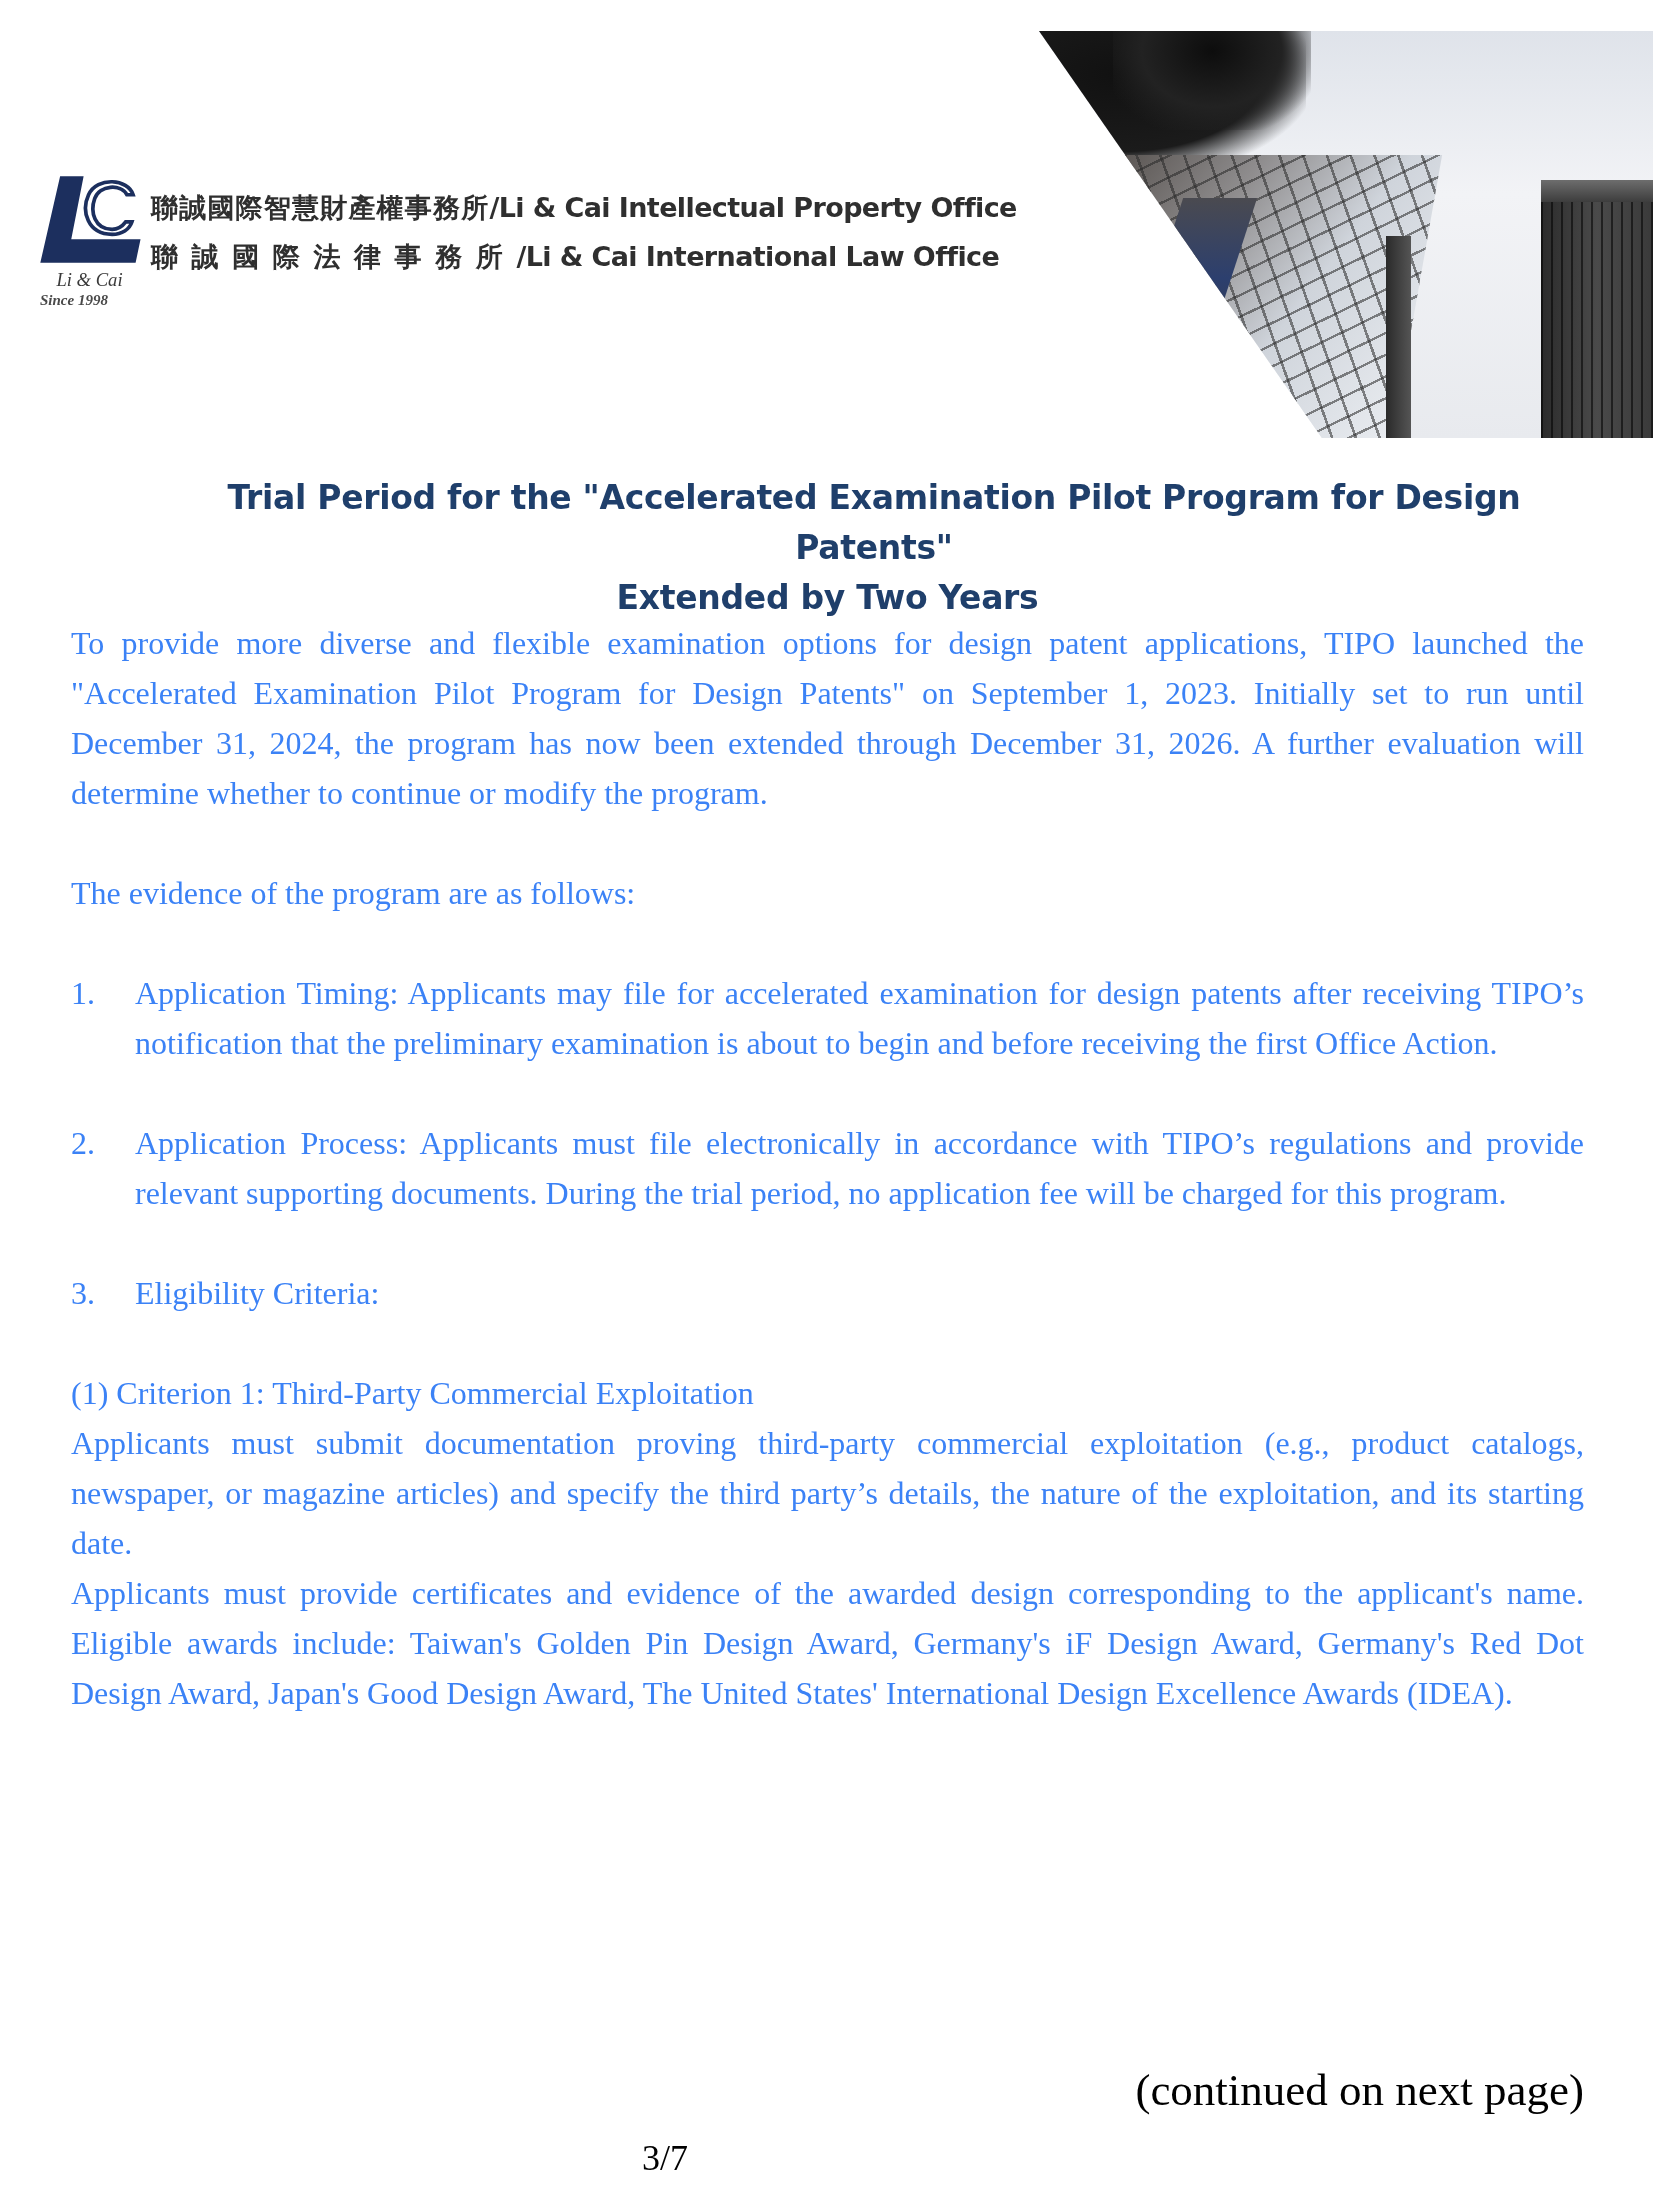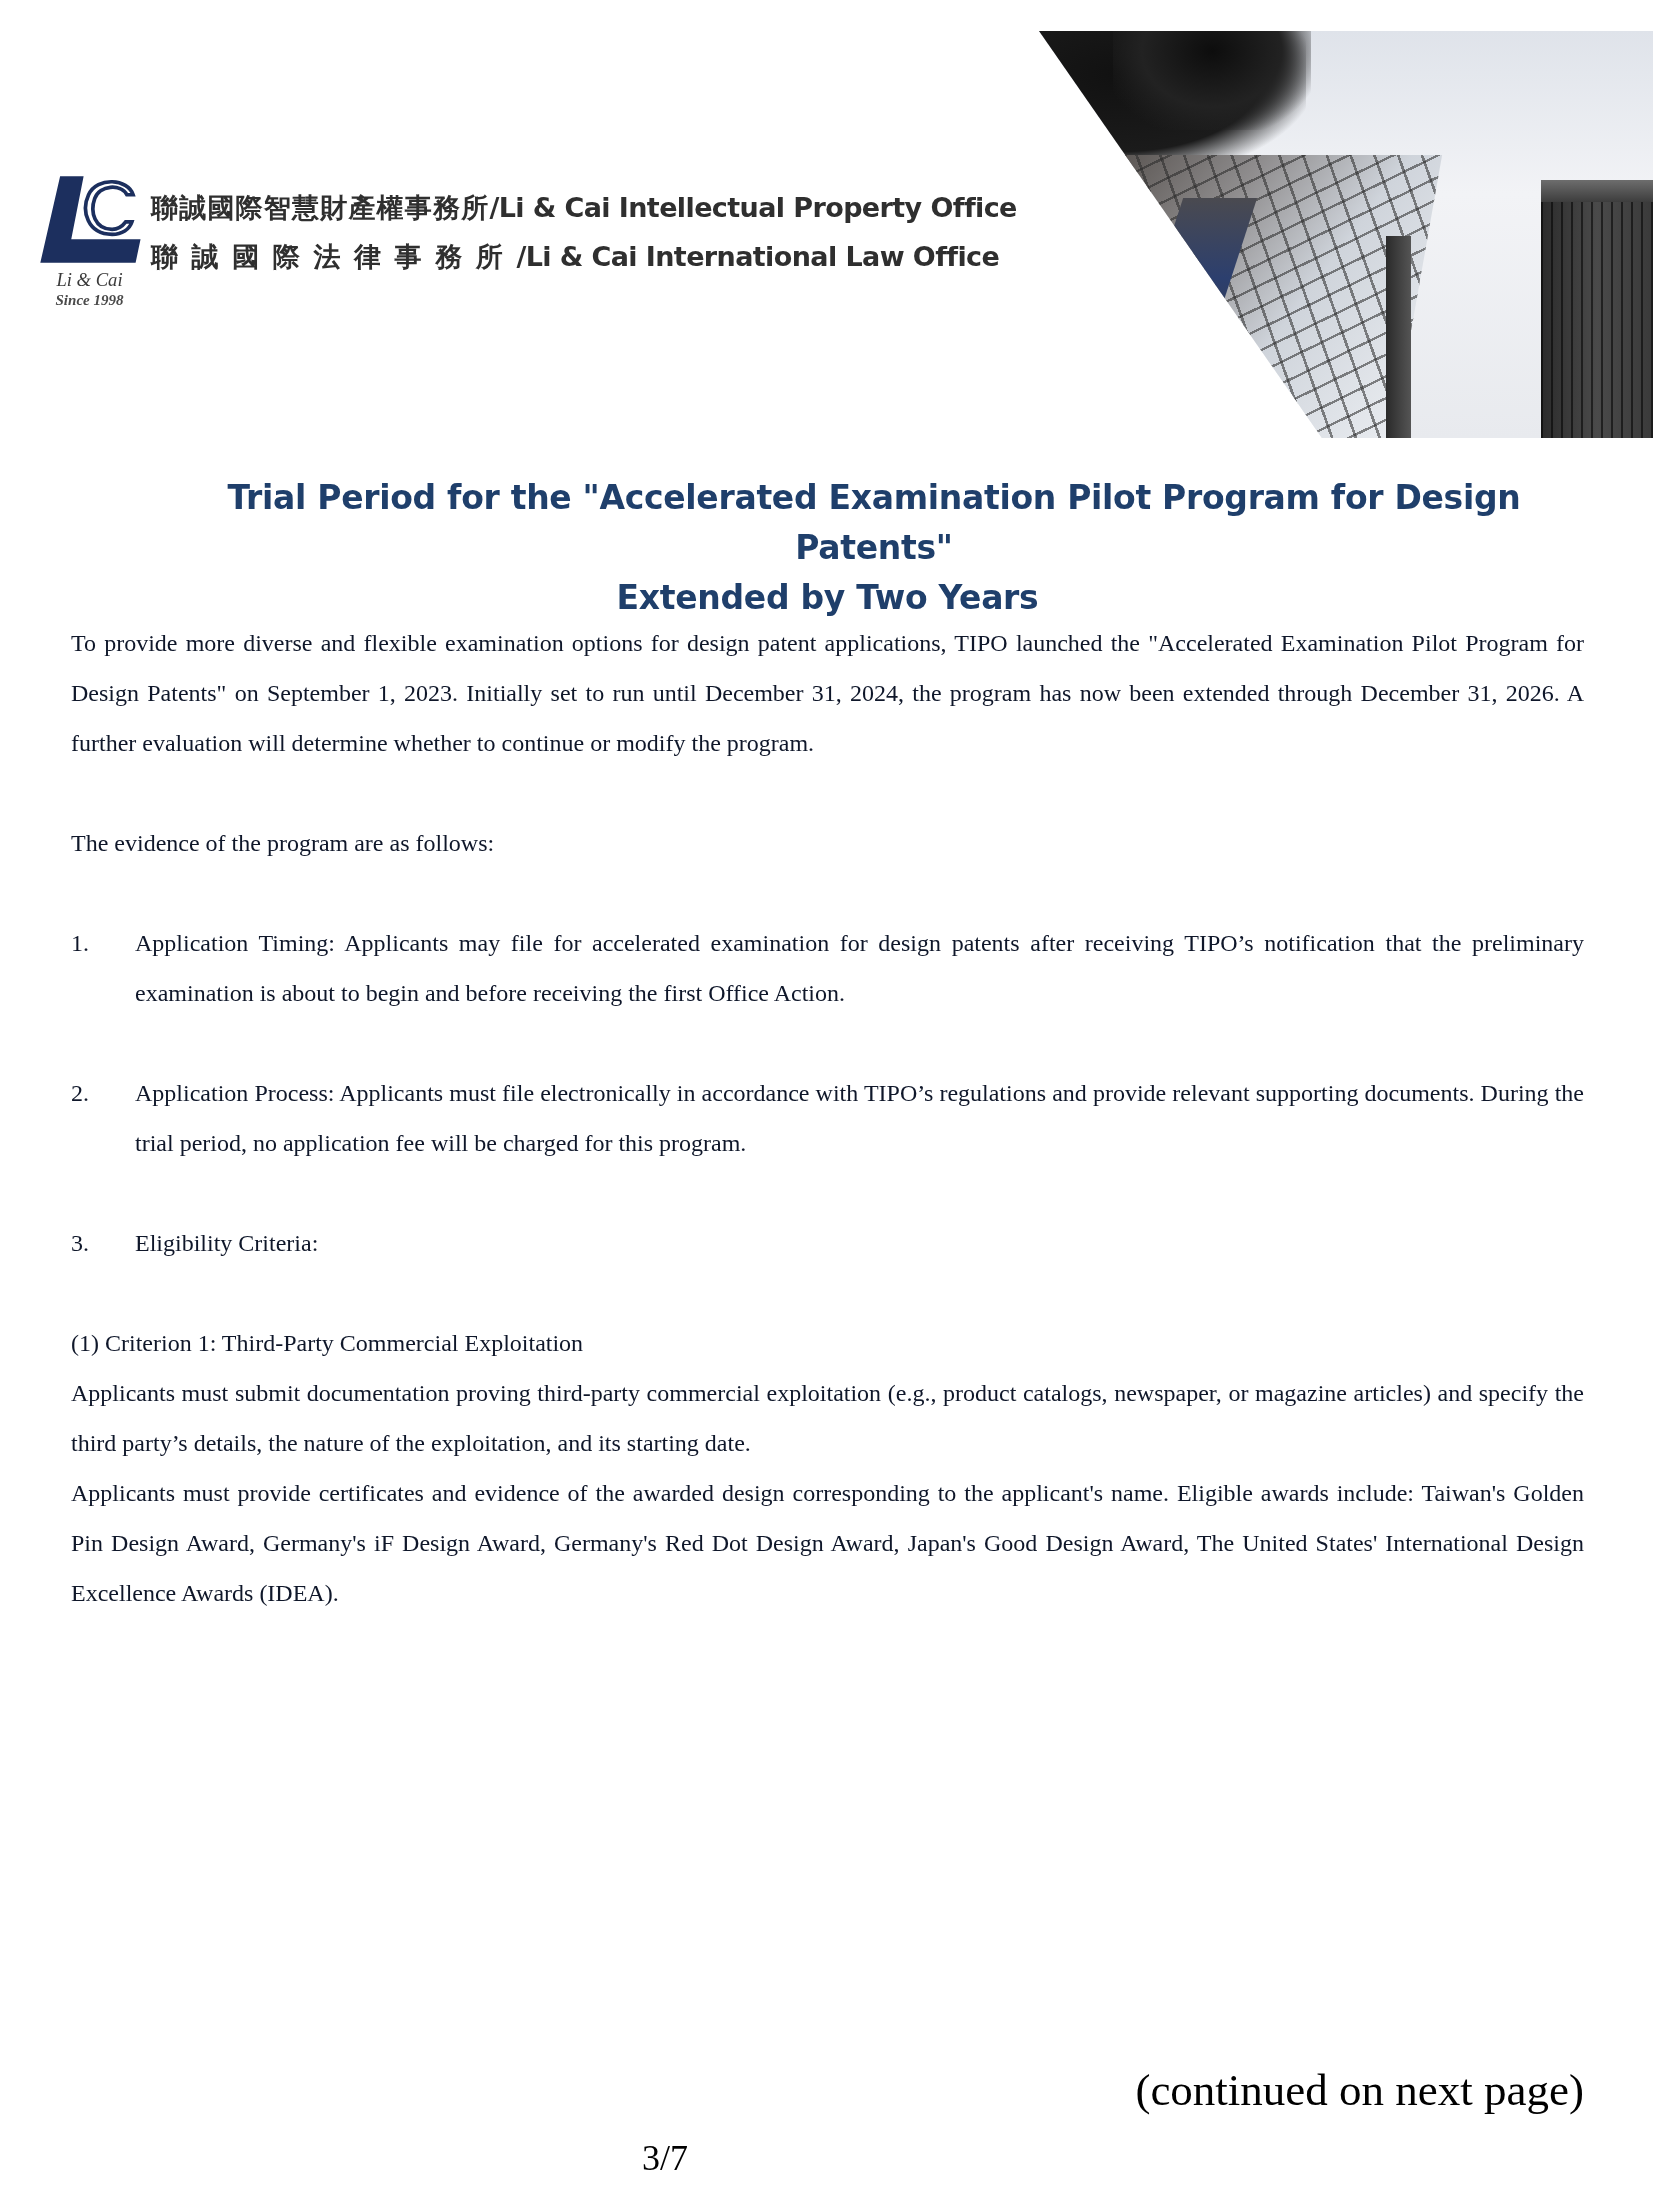--- a/index.html
+++ b/index.html
@@ -51,21 +51,21 @@
 
   
   .logo { position: absolute; left: 35px; top: 170px; width: 109px; height: 149px; }
   .logo-mark { position: absolute; left: 0; top: 0; width: 109px; height: 99px; }
   .logo-caption1 {
     position: absolute; left: 5px; top: 99px; width: 99px; text-align: center;
     font-family: "Liberation Serif", serif; font-style: italic; font-weight: normal;
     font-size: 18.6px; color: #3a3a3a; line-height: 21px;
   }
   .logo-caption2 {
-    position: absolute; left: 5px; top: 122px; width: 99px; text-align: center;
+    position: absolute; left: 5px; top: 122px; width: 99px; 
     font-family: "Liberation Serif", serif; font-style: italic; font-weight: bold;
     font-size: 15px; color: #4a4a4a; line-height: 17.4px;
   }
 
   
   .firm-line {
     position: absolute; left: 151px; font-family: "DejaVu Sans", sans-serif;
     font-weight: bold; font-size: 27px; color: #2f2f2f; white-space: nowrap;
     letter-spacing: -0.6px; line-height: 35px;
   }
@@ -79,21 +79,21 @@
     position: absolute; left: 71px; top: 473px; width: 1513px; text-align: center;
     font-family: "DejaVu Sans", sans-serif; font-weight: bold; color: #1f3f6b;
     font-size: 33px; line-height: 50px; letter-spacing: -0.3px;
   }
   .title .t1 { display: block; padding-left: 93px; }
   .title .t2 { display: block; }
 
   
   .body {
     position: absolute; left: 71px; top: 618px; width: 1513px;
-    font-family: "Liberation Serif", serif; font-size: 24px; line-height: 50px; color: #0f172a;
+    font-family: "Liberation Serif", serif; font-size: 32px; line-height: 50px; color: #3b82f6;
   }
   .para { text-align: justify; margin: 0; }
   .para.gap { margin-top: 50px; }
   .list-item { position: relative; padding-left: 64px; text-align: justify; margin-top: 50px; }
   .list-item .num { position: absolute; left: 0; top: 0; }
   .crit-head { margin: 50px 0 0 0; }
   .crit-body { margin: 0; text-align: justify; }
 
   .continued {
     position: absolute; right: 70px; top: 2065px;

